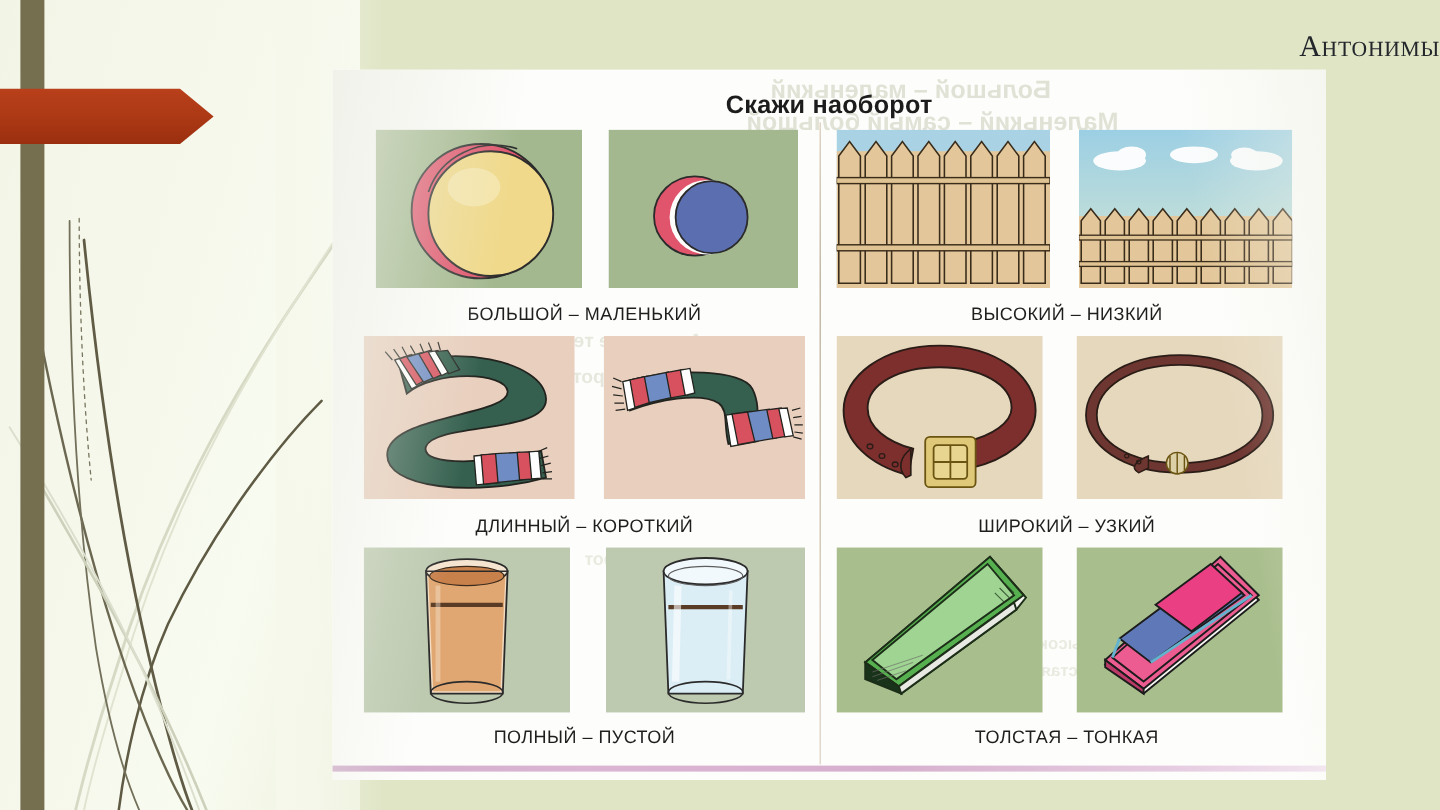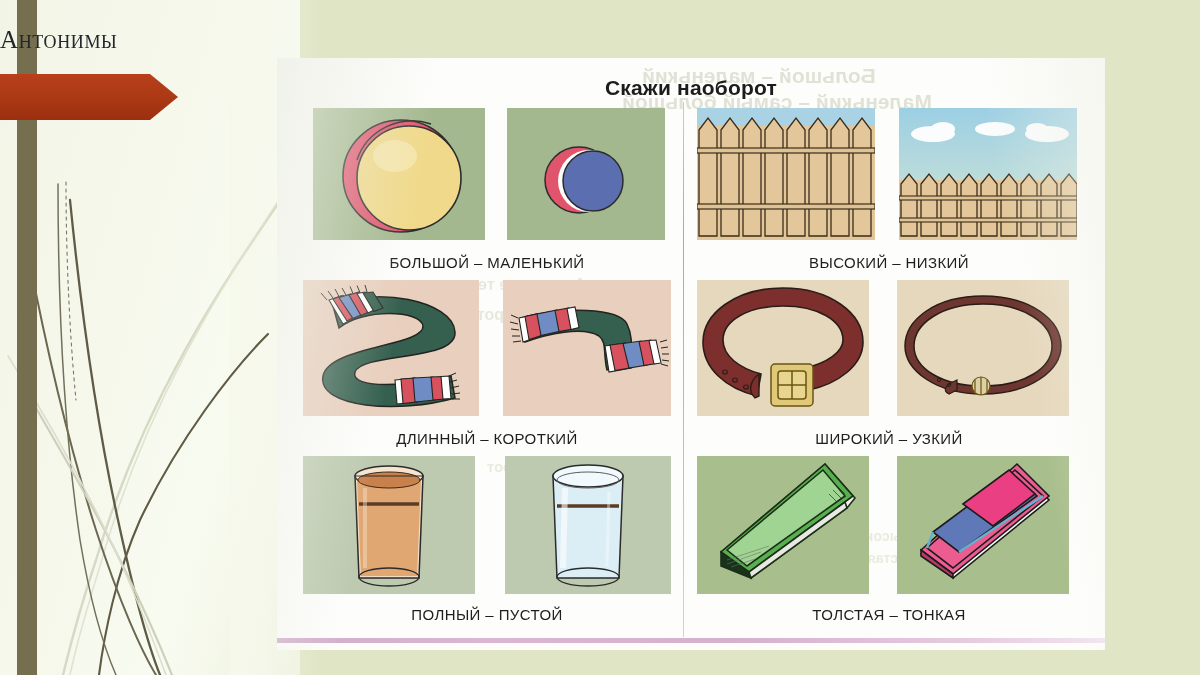--- a/index.html
+++ b/index.html
@@ -55,21 +55,21 @@
     left: 0; top: 0;
     width: 300px; height: 675px;
     pointer-events: none;
   }
 
   
   .slide-title {
     position: absolute;
     left: 0; top: 26px;
     width: 1200px;
-    text-align: left;
+    text-align: right;
     font-family: "Liberation Serif", serif;
     font-size: 25px;
     font-variant: small-caps;
     letter-spacing: .6px;
     color: #23262b;
   }
 
   
   .scan {
     position: absolute;

